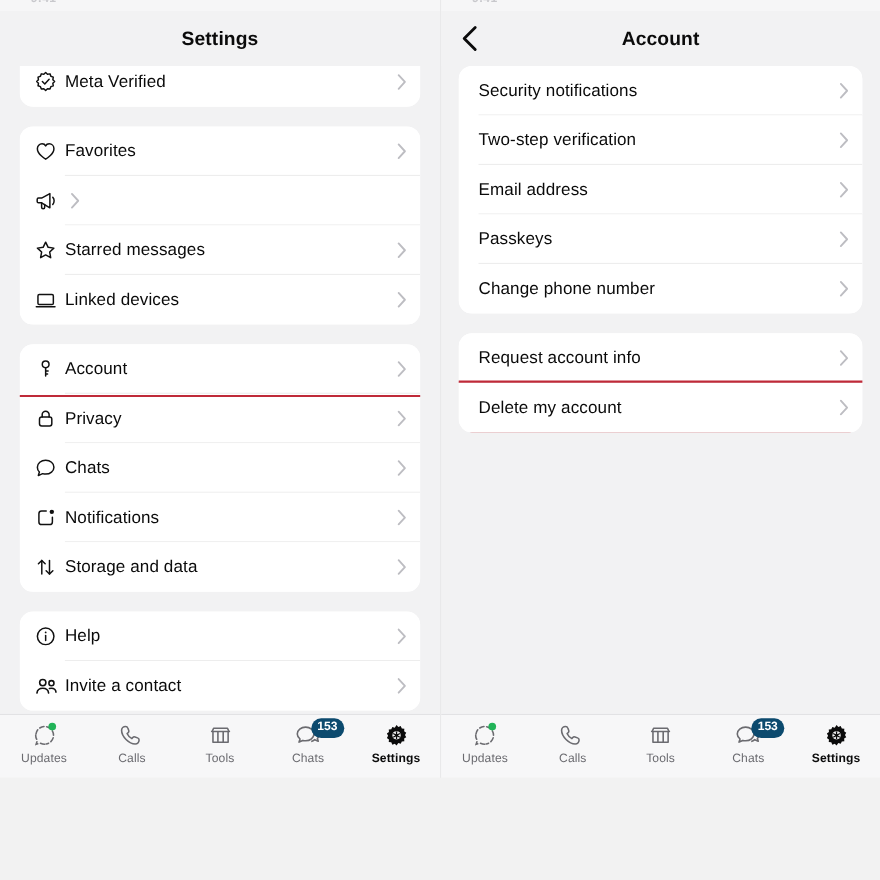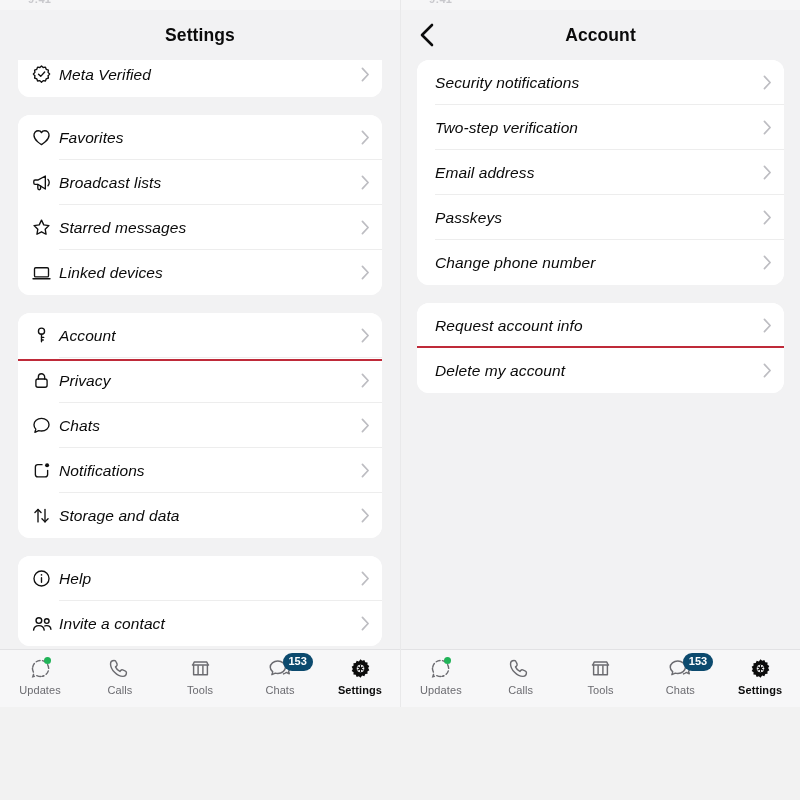--- a/index.html
+++ b/index.html
@@ -78,21 +78,20 @@
     margin-top: 0;
   }
 
   .row {
     display: flex; align-items: center;
     height: 45px;
     padding: 0 12px 0 13px;
     position: relative;
     cursor: pointer;
     background: #fff;
-    font-style: italic;
   }
   .row .ico {
     width: 28px; min-width: 28px;
     display: flex; align-items: center; justify-content: flex-start;
     color: #111;
   }
   .row .ico svg { display: block; }
   .row .label {
     flex: 1 1 auto;
     font-size: 15.5px;
@@ -208,21 +207,20 @@
               <span class="sep"></span>
             </div>
             <div class="row">
               <span class="ico">
                 <svg width="21" height="21" viewBox="0 0 24 24">
                   <path d="M4.6 9.2h3.2l8.6-4.6v14.8l-8.6-5.3H4.6a1.4 1.4 0 0 1-1.4-1.4V10.6a1.4 1.4 0 0 1 1.4-1.4Z" stroke="#111" fill="none" stroke-width="1.55" stroke-linecap="round" stroke-linejoin="round"></path>
                   <path d="M7.8 14.1v4.6a1.6 1.6 0 0 0 3.2 0v-2.8" stroke="#111" fill="none" stroke-width="1.55" stroke-linecap="round" stroke-linejoin="round"></path>
                   <path d="M19.4 8.4c.9 1 1.4 2.3 1.4 3.7s-.5 2.7-1.4 3.7" stroke="#111" fill="none" stroke-width="1.55" stroke-linecap="round" stroke-linejoin="round"></path>
                 </svg>
               </span>
-              <span class="label">Broadcast lists</span>
               <span class="chev">
                 <svg width="9" height="15" viewBox="0 0 9 15" fill="none">
                   <path d="M1.4 1.3 7.1 7.5 1.4 13.7" stroke="#bdbdc2" stroke-width="1.7" stroke-linecap="round" stroke-linejoin="round"></path>
                 </svg>
               </span>
               <span class="sep"></span>
             </div>
             <div class="row">
               <span class="ico">
                 <svg width="21" height="21" viewBox="0 0 24 24">

